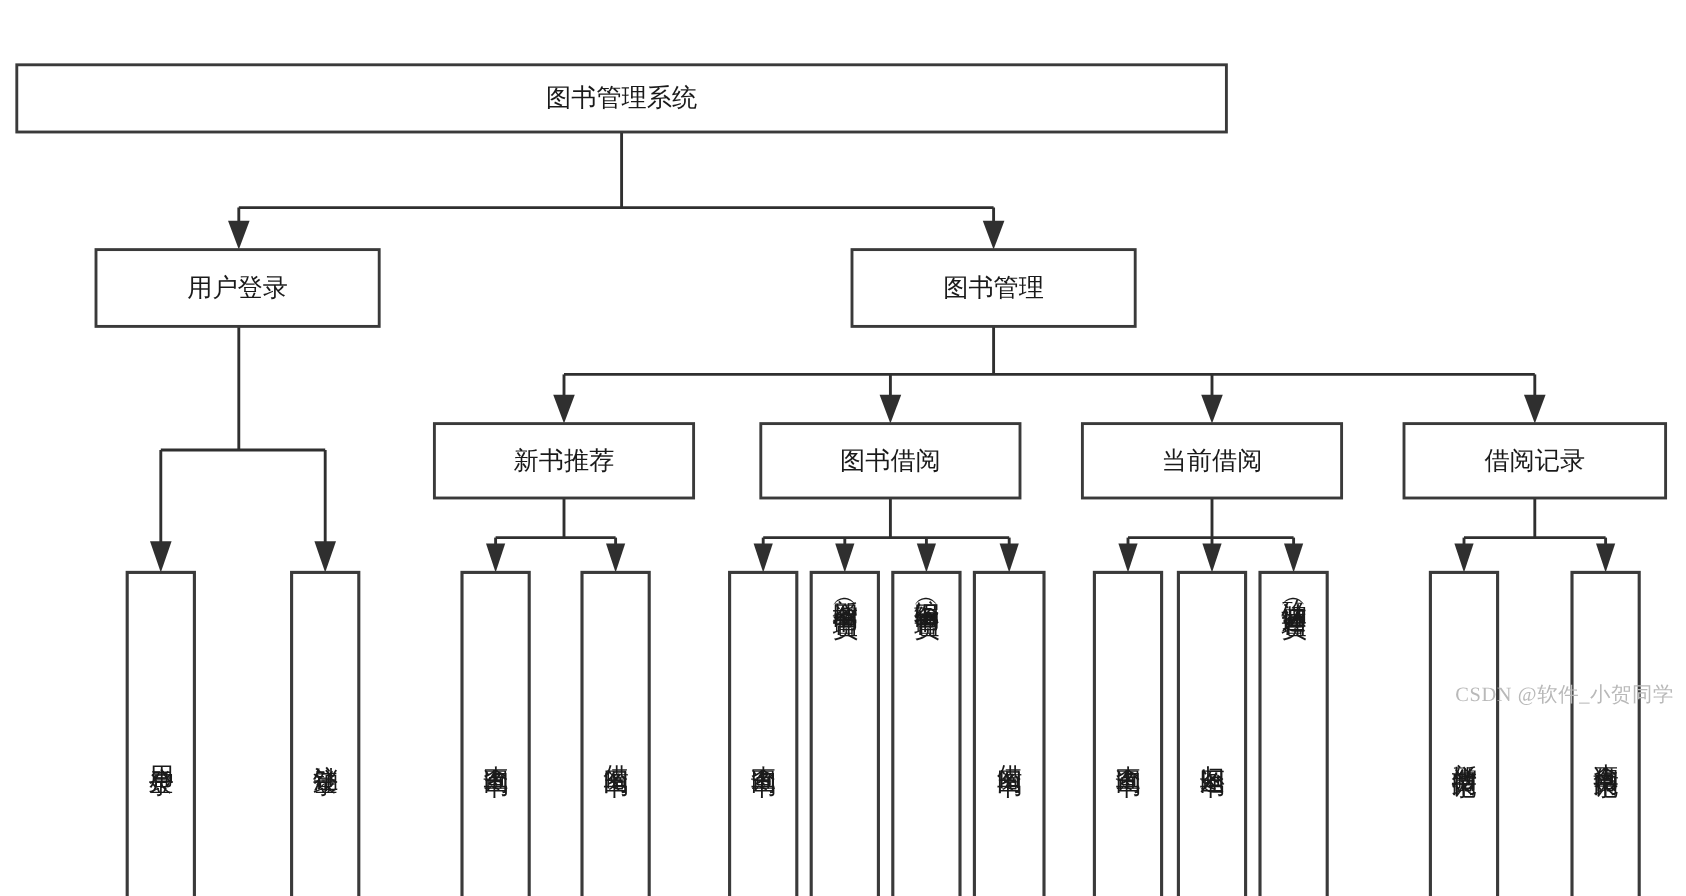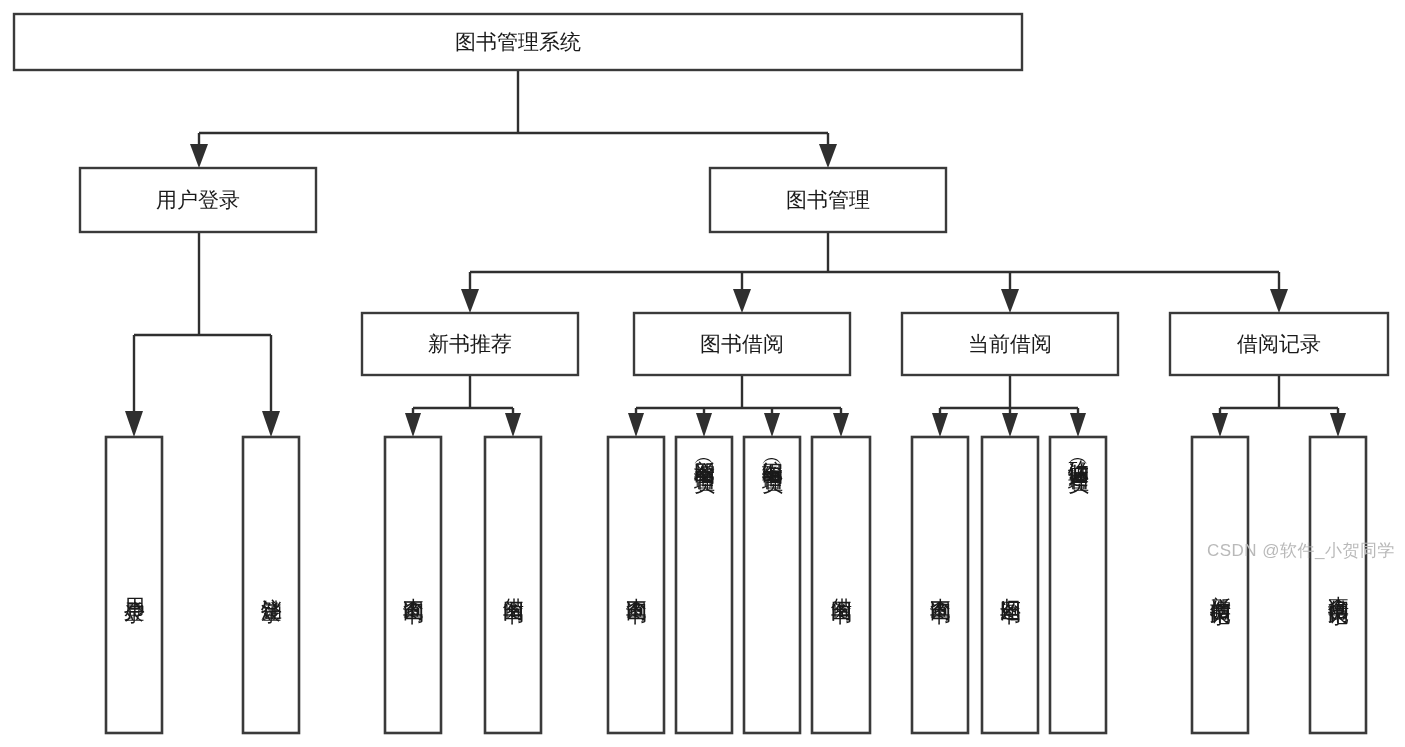--- a/index.html
+++ b/index.html
@@ -11,20 +11,21 @@
     width: 1405px;
     height: 747px;
     font-family: "DejaVu Sans", "Liberation Sans", sans-serif;
     overflow: hidden;
   }
   #diagram-root {
     position: relative;
     width: 1405px;
     height: 566px;
     background: #ffffff;
+    margin-top: 40px;
   }
   svg.diagram {
     position: absolute;
     top: 0; left: 0;
     width: 1405px;
     height: 747px;
   }
   .node-box {
     fill: #ffffff;
     stroke: #3a3a3a;
@@ -73,22 +74,22 @@
     font-family: "DejaVu Sans", "Liberation Sans", sans-serif;
     font-size: 21px;
     line-height: 1.18;
     letter-spacing: 2px;
     color: #1a1a1a;
     white-space: nowrap;
   }
   .watermark {
     position: absolute;
     right: 10px;
-    bottom: 4px;
-    font-family: Liberation Sans, sans-serif;
+    bottom: 16px;
+    font-family: Liberation Serif, serif;
     font-size: 17px;
     color: #b9b9b9;
     white-space: nowrap;
     letter-spacing: 0.5px;
   }
 </style>
 </head>
 <body>
 
 <div id="diagram-root">

